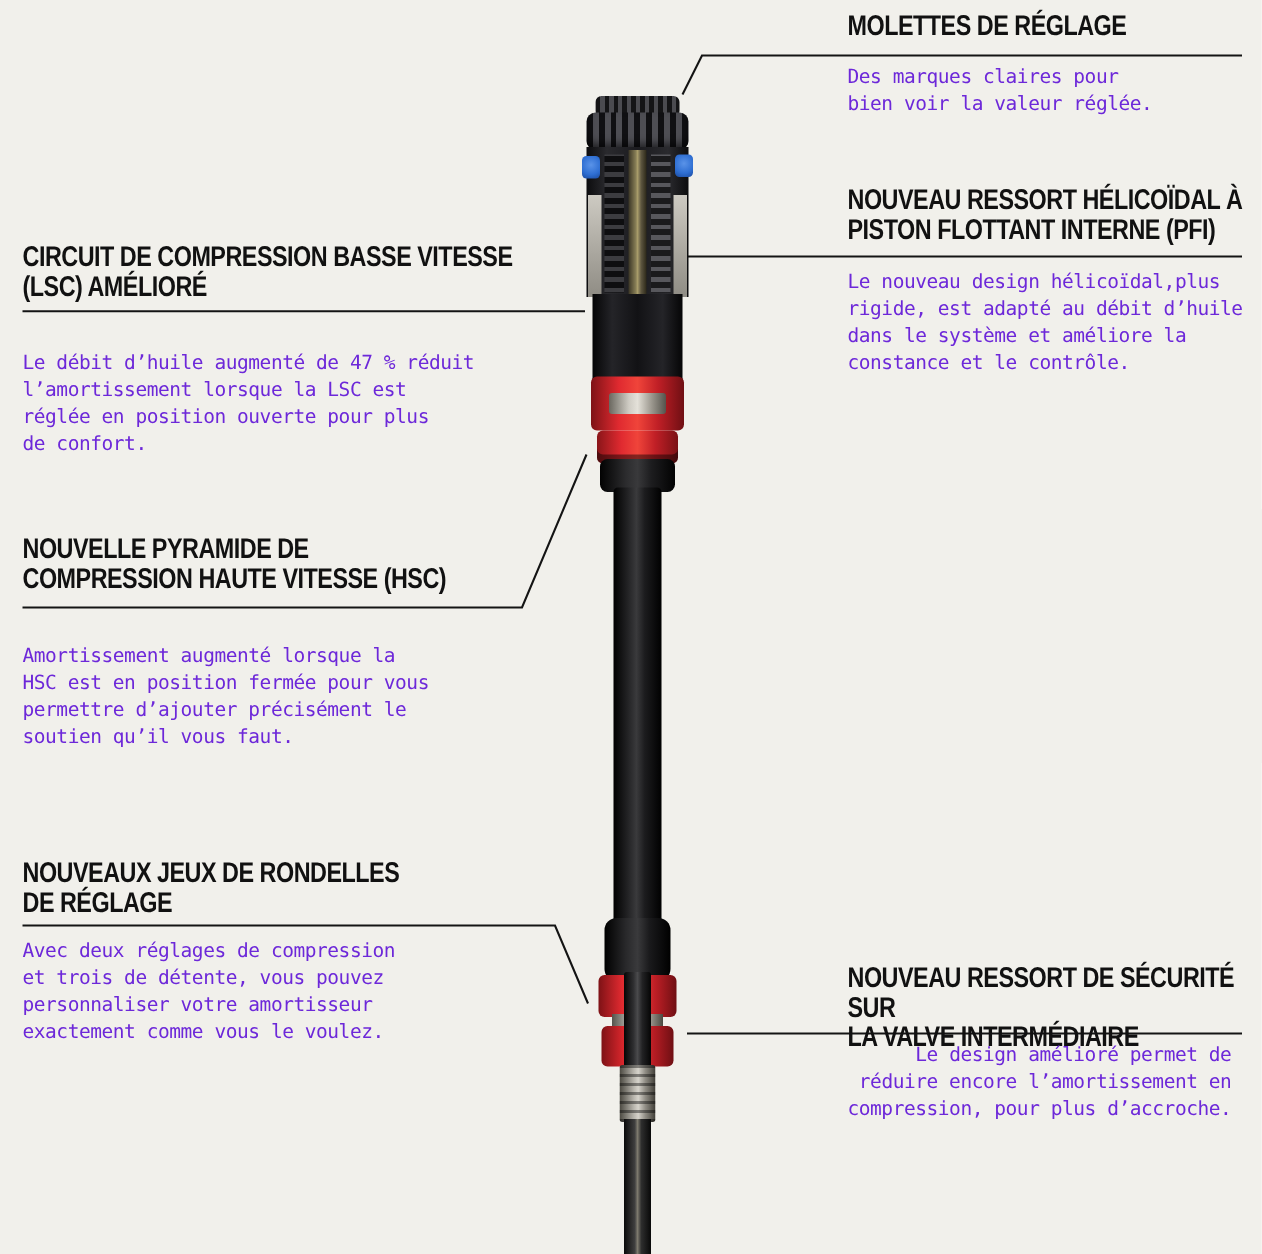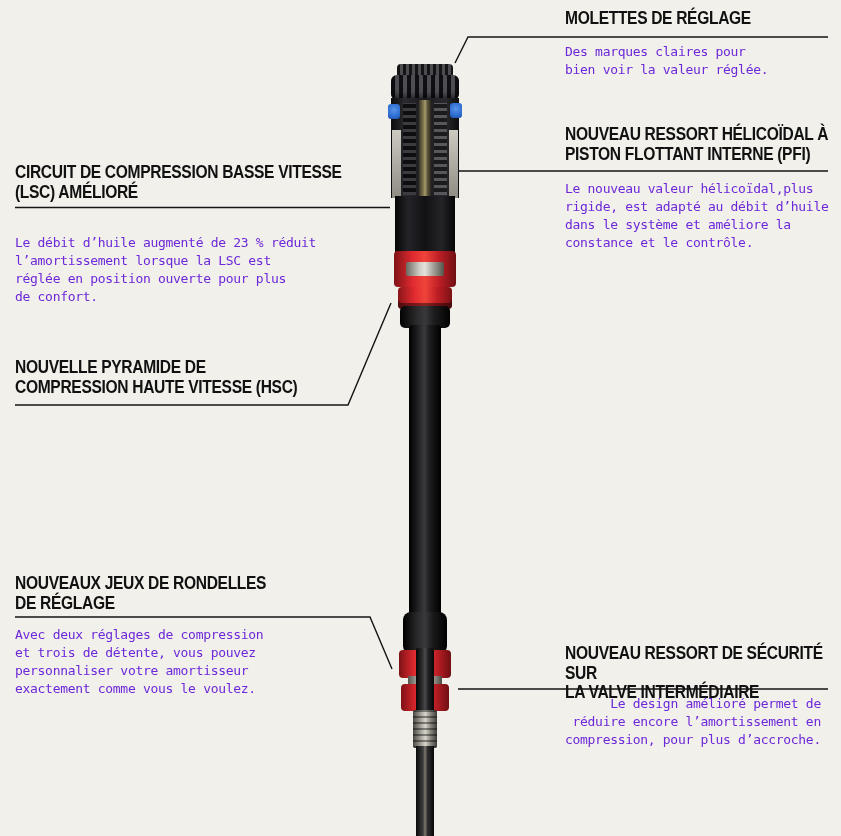--- a/index.html
+++ b/index.html
@@ -141,34 +141,38 @@
     <div class="part" id="p-coupler"></div>
     <div class="part" id="p-shaft"></div>
   </div>
 
   <h3 class="title" id="t-mol">MOLETTES DE RÉGLAGE</h3>
   <p class="body" id="b-mol">Des marques claires pour
 bien voir la valeur réglée.</p>
 
   <h3 class="title" id="t-pfi">NOUVEAU RESSORT HÉLICOÏDAL À
 PISTON FLOTTANT INTERNE (PFI)</h3>
-  <p class="body" id="b-pfi">Le nouveau valeur hélicoïdal,plus
+  <p class="body" id="b-pfi">Le nouveau design hélicoïdal,plus
 rigide, est adapté au débit d’huile
 dans le système et améliore la
 constance et le contrôle.</p>
 
   <h3 class="title" id="t-lsc">CIRCUIT DE COMPRESSION BASSE VITESSE
 (LSC) AMÉLIORÉ</h3>
-  <p class="body" id="b-lsc">Le débit d’huile augmenté de 23 % réduit
+  <p class="body" id="b-lsc">Le débit d’huile augmenté de 47 % réduit
 l’amortissement lorsque la LSC est
 réglée en position ouverte pour plus
 de confort.</p>
 
   <h3 class="title" id="t-hsc">NOUVELLE PYRAMIDE DE
 COMPRESSION HAUTE VITESSE (HSC)</h3>
+  <p class="body" id="b-hsc">Amortissement augmenté lorsque la
+HSC est en position fermée pour vous
+permettre d’ajouter précisément le
+soutien qu’il vous faut.</p>
 
   <h3 class="title" id="t-ron">NOUVEAUX JEUX DE RONDELLES
 DE RÉGLAGE</h3>
   <p class="body" id="b-ron">Avec deux réglages de compression
 et trois de détente, vous pouvez
 personnaliser votre amortisseur
 exactement comme vous le voulez.</p>
 
   <h3 class="title" id="t-sec">NOUVEAU RESSORT DE SÉCURITÉ SUR
 LA VALVE INTERMÉDIAIRE</h3>

